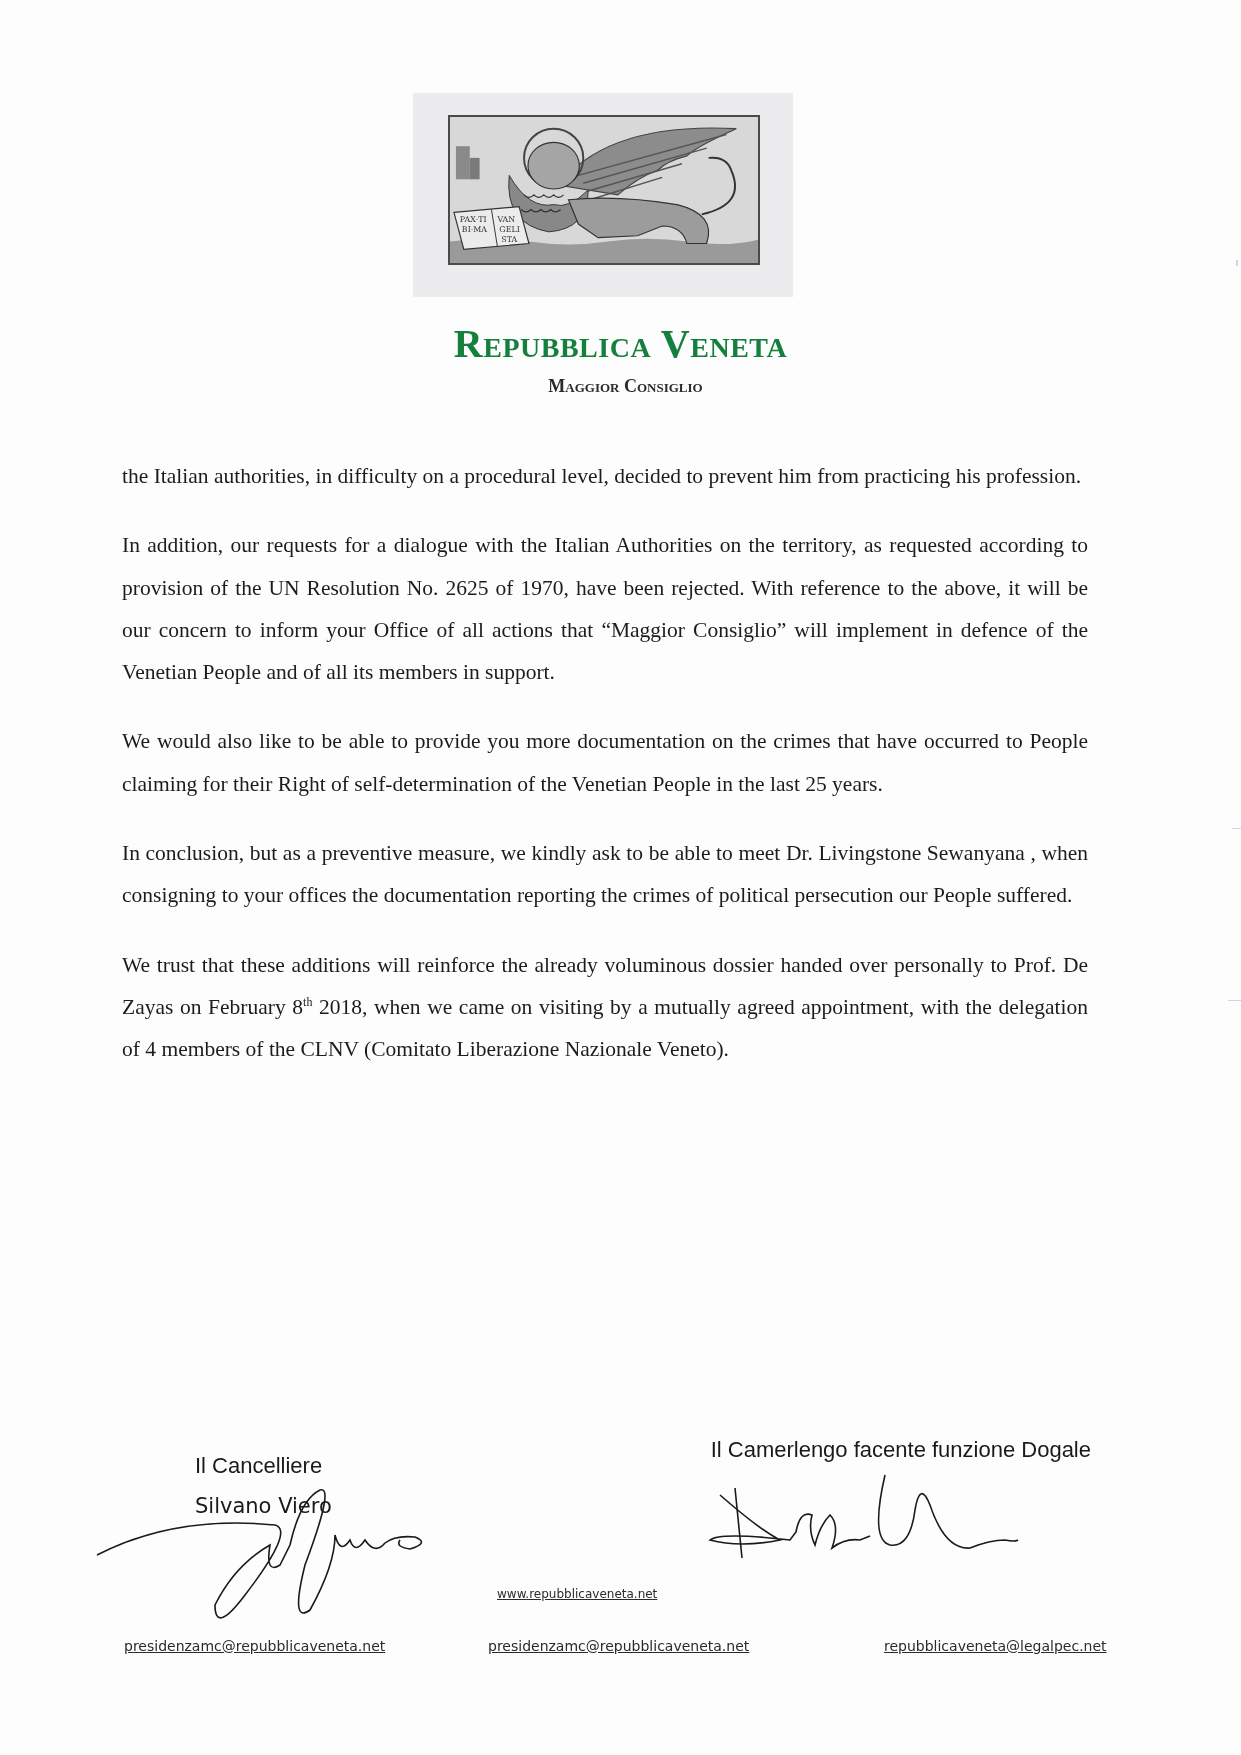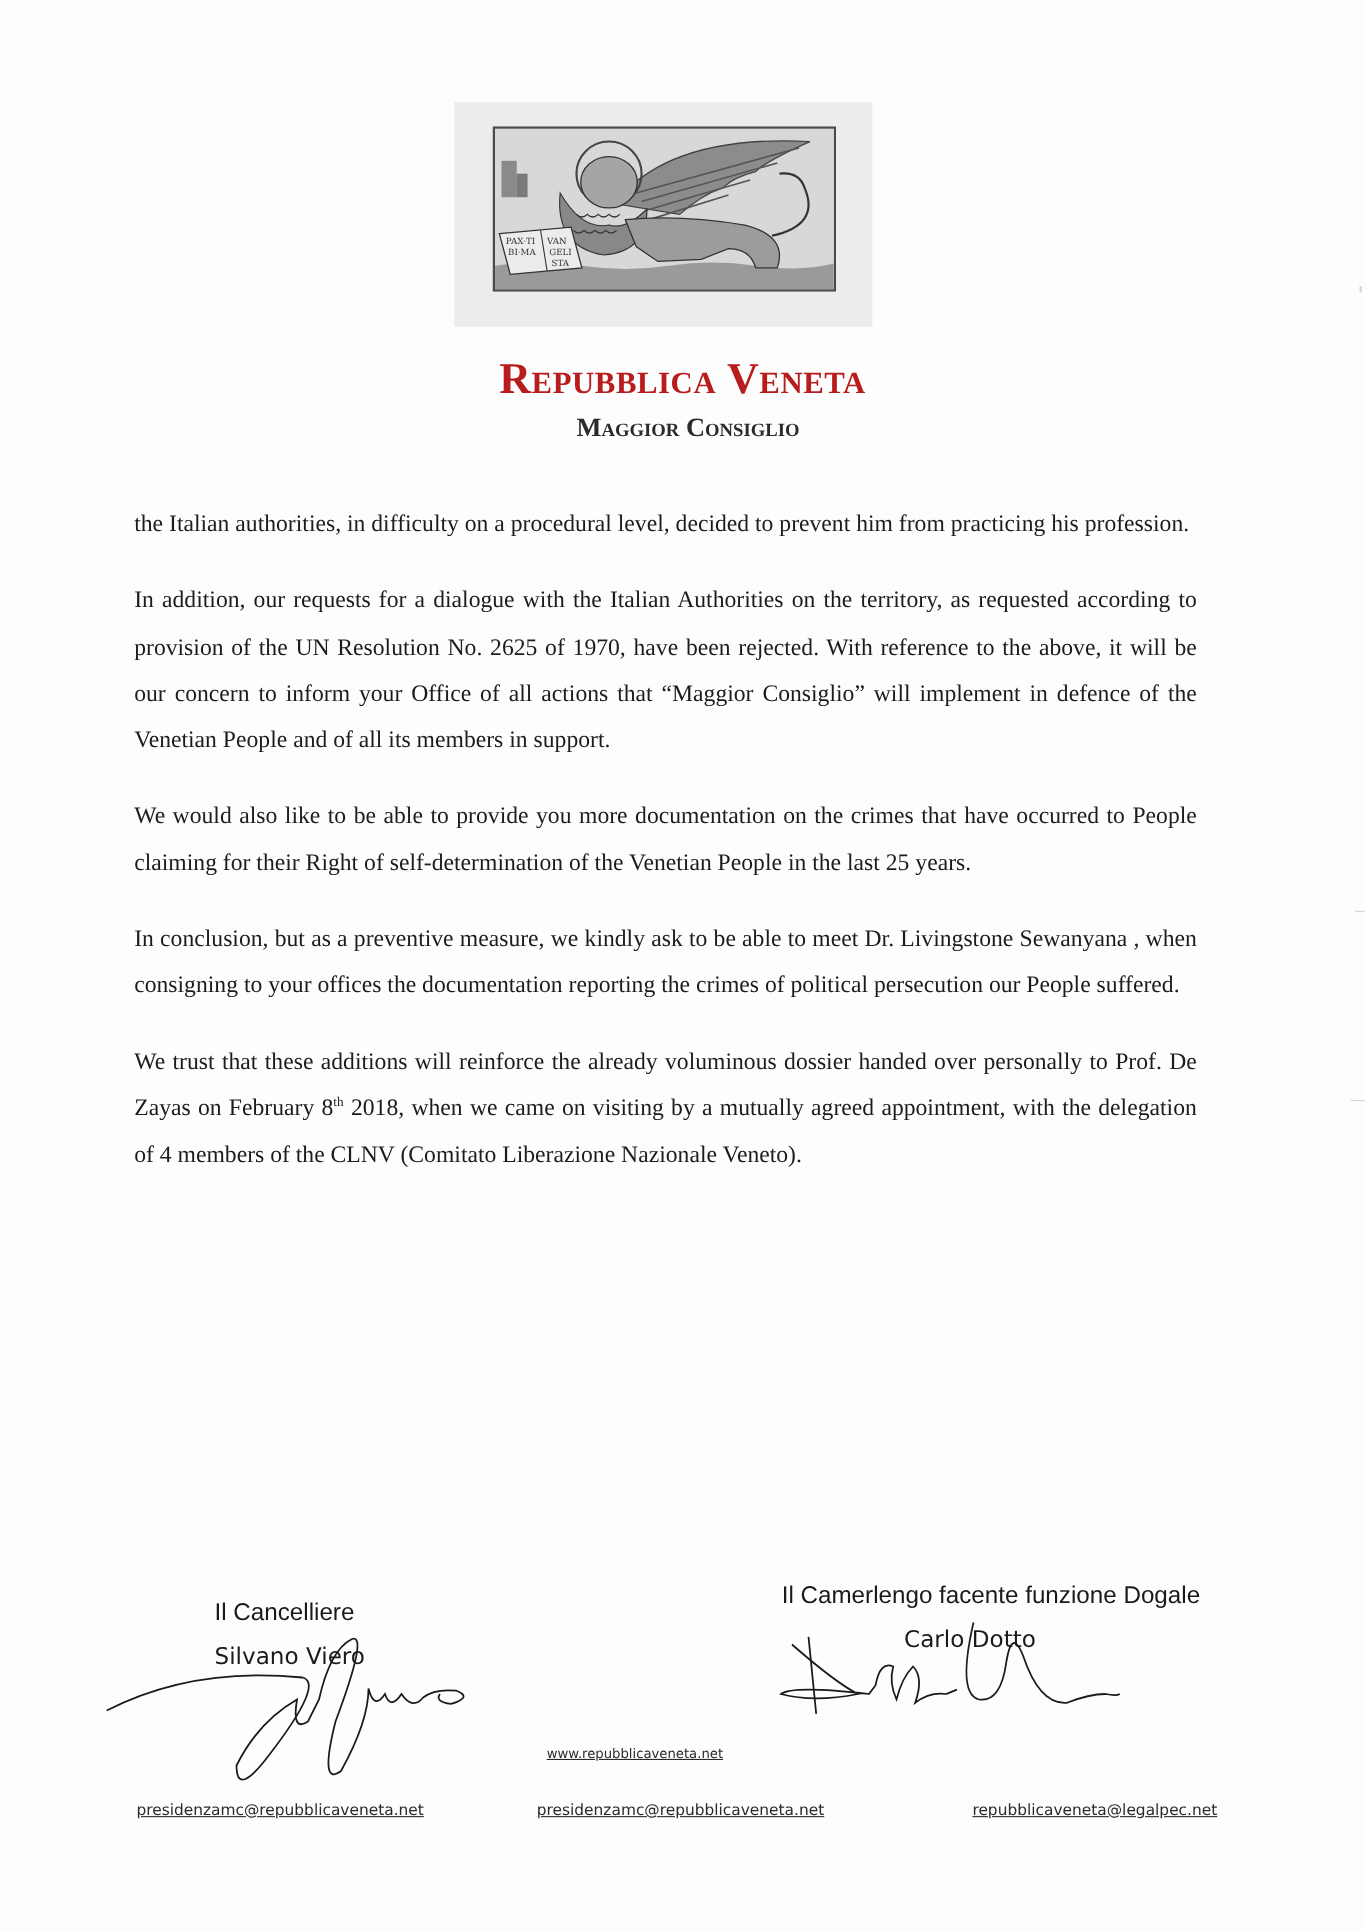--- a/index.html
+++ b/index.html
@@ -16,27 +16,27 @@
     background: #ececee;
   }
   .emblem {
     position: absolute; left: 35px; top: 22px; width: 312px; height: 150px;
     border: 2px solid #4a4a4a; background: #dcdcdc; box-sizing: border-box;
   }
   .emblem svg { width: 100%; height: 100%; display: block; }
   .title {
     position: absolute; left: 0; width: 1241px; top: 320px; text-align: center;
     font-family: "Liberation Serif", serif; font-weight: bold;
-    font-size: 40px; letter-spacing: 0.5px; color: #b91c1c;
+    font-size: 40px; letter-spacing: 0.5px; color: #15803d;
     font-variant: small-caps;
   }
   .subtitle {
     position: absolute; left: 0; width: 1241px; top: 376px; text-align: center;
     font-family: "Liberation Serif", serif; font-weight: bold;
-    font-size: 24px; color: #2b2b2b; font-variant: small-caps;
+    font-size: 18px; color: #2b2b2b; font-variant: small-caps;
     padding-left: 10px; box-sizing: border-box;
   }
   .body {
     position: absolute; left: 122px; top: 455px; width: 966px;
     font-family: Liberation Serif, serif;
     font-size: 21.5px; line-height: 42.3px; color: #1c1c1c;
     text-align: justify;
   }
   .body p { margin: 0 0 27px 0; }
   sup { font-size: 12px; line-height: 0; }
@@ -103,21 +103,20 @@
   <p><span>We trust that these additions will reinforce the already voluminous dossier handed over personally to Prof. De Zayas on February 8</span><sup>th</sup><span> 2018, when we came on visiting by a mutually agreed appointment, with the delegation of 4 members of the CLNV (Comitato Liberazione Nazionale Veneto).</span></p>
 </div>
 
 <div class="sig-left">
   <div>Il Cancelliere</div>
   <div class="name">Silvano Viero</div>
 </div>
 
 <div class="sig-right">
   <div>Il Camerlengo facente funzione Dogale</div>
-  <span class="name">Carlo Dotto</span>
 </div>
 
 <svg class="signature-svg" style="left:95px; top:1485px; width:380px; height:150px;" viewBox="0 0 380 150">
   <path d="M2 70 Q80 30 180 40 Q200 45 150 110 Q120 150 120 120 Q140 80 175 60 Q170 90 185 80 Q190 70 195 60 Q205 15 225 5 Q240 0 210 80 Q195 140 215 125 Q240 80 240 50 Q245 70 255 55 Q260 70 270 55 Q280 70 290 58 Q300 50 320 52 Q335 58 315 64 Q300 62 305 55" fill="none" stroke="#1a1a1a" stroke-width="1.6"></path>
 </svg>
 
 <svg class="signature-svg" style="left:700px; top:1470px; width:340px; height:110px;" viewBox="0 0 340 110">
   <path d="M20 25 Q60 60 80 70 Q40 78 10 70 Q20 62 90 70 L96 62 Q100 40 112 45 Q108 60 115 75 Q120 55 130 45 Q140 55 132 78 Q145 68 160 70 L170 66" fill="none" stroke="#1a1a1a" stroke-width="1.6"></path>
   <path d="M35 18 L42 88" fill="none" stroke="#1a1a1a" stroke-width="1.6"></path>
   <path d="M185 5 Q170 70 190 75 Q210 78 215 40 Q220 10 230 35 Q245 80 270 78 Q290 70 305 70 Q315 72 318 70" fill="none" stroke="#1a1a1a" stroke-width="1.6"></path>

